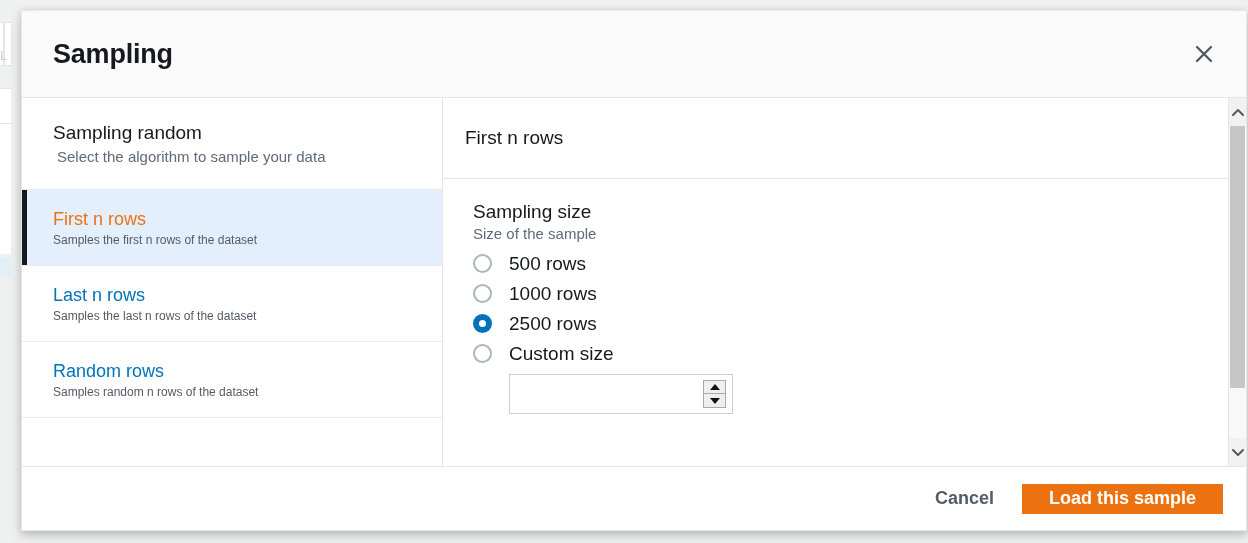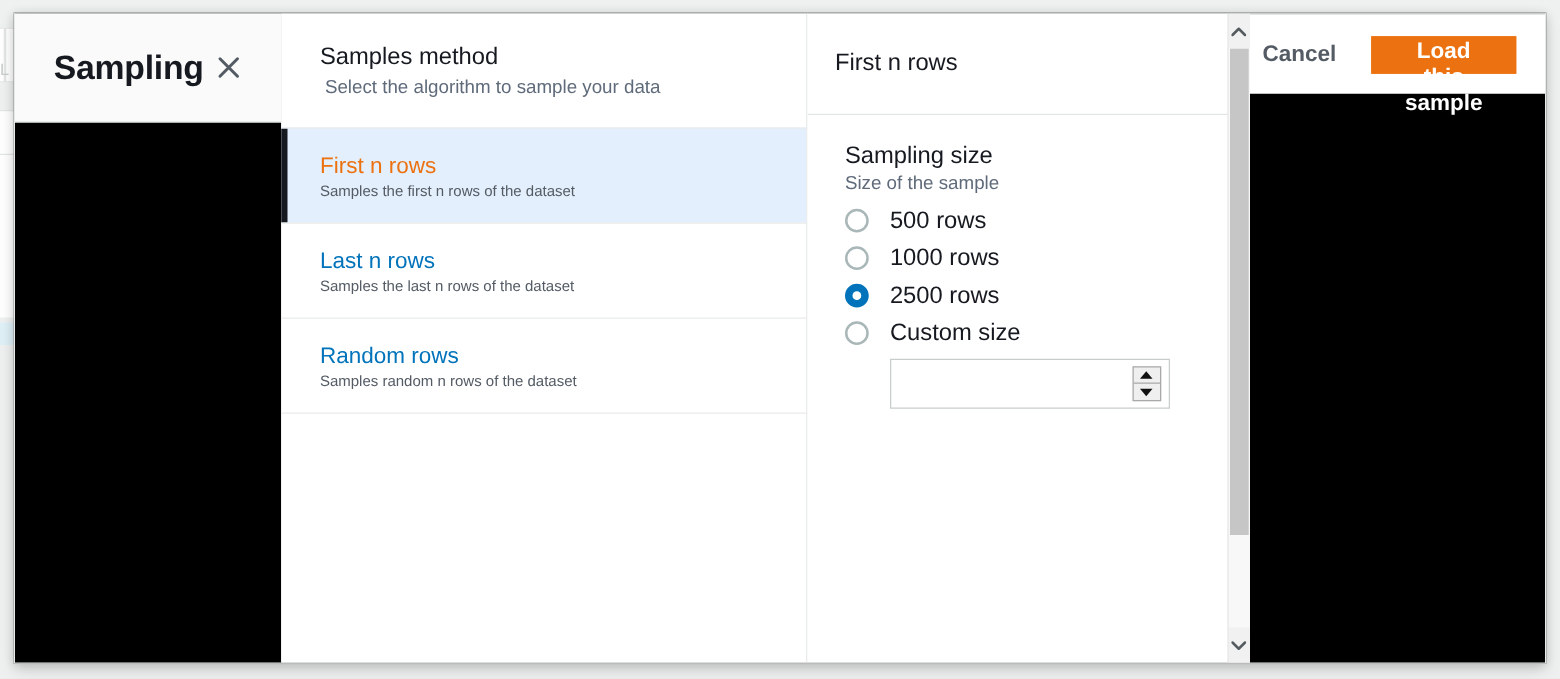--- a/index.html
+++ b/index.html
@@ -37,29 +37,29 @@
     background: #dff0f7;
   }
   .bg-band3 {
     position: absolute; left: 0; top: 124px; width: 11px; height: 130px;
     background: #ffffff;
   }
 
   
   .modal {
     position: absolute;
-    left: 11px;
+    left: 21px;
     top: 10px;
     width: 1226px;
     height: 521px;
-    background: #000000;
+    background: #14b8a6;
     border: 1px solid #e7e9e9;
     box-shadow: 0 2px 8px rgba(0,0,0,0.18), 0 6px 14px rgba(0,0,0,0.10);
     display: flex;
-    flex-direction: row;
+    flex-direction: column;
   }
 
   .modal-header {
     height: 87px;
     background: #fafafa;
     border-bottom: 1px solid #e4e6e6;
     display: flex;
     align-items: center;
     padding: 0 22px 0 31px;
     flex: 0 0 auto;
@@ -343,21 +343,21 @@
       <svg width="24" height="24" viewBox="0 0 24 24" aria-hidden="true">
         <path d="M5 5 L19 19 M19 5 L5 19" stroke="#545b64" stroke-width="2.4" stroke-linecap="round"></path>
       </svg>
     </button>
   </div>
 
   <div class="modal-body">
 
     <div class="method-panel">
       <div class="method-head">
-        <h3>Samples method</h3>
+        <h3>Sampling random</h3>
         <p>Select the algorithm to sample your data</p>
       </div>
 
       <div class="method-item selected">
         <div class="m-title">First n rows</div>
         <div class="m-desc">Samples the first n rows of the dataset</div>
       </div>
 
       <div class="method-item">
         <div class="m-title">Last n rows</div>

